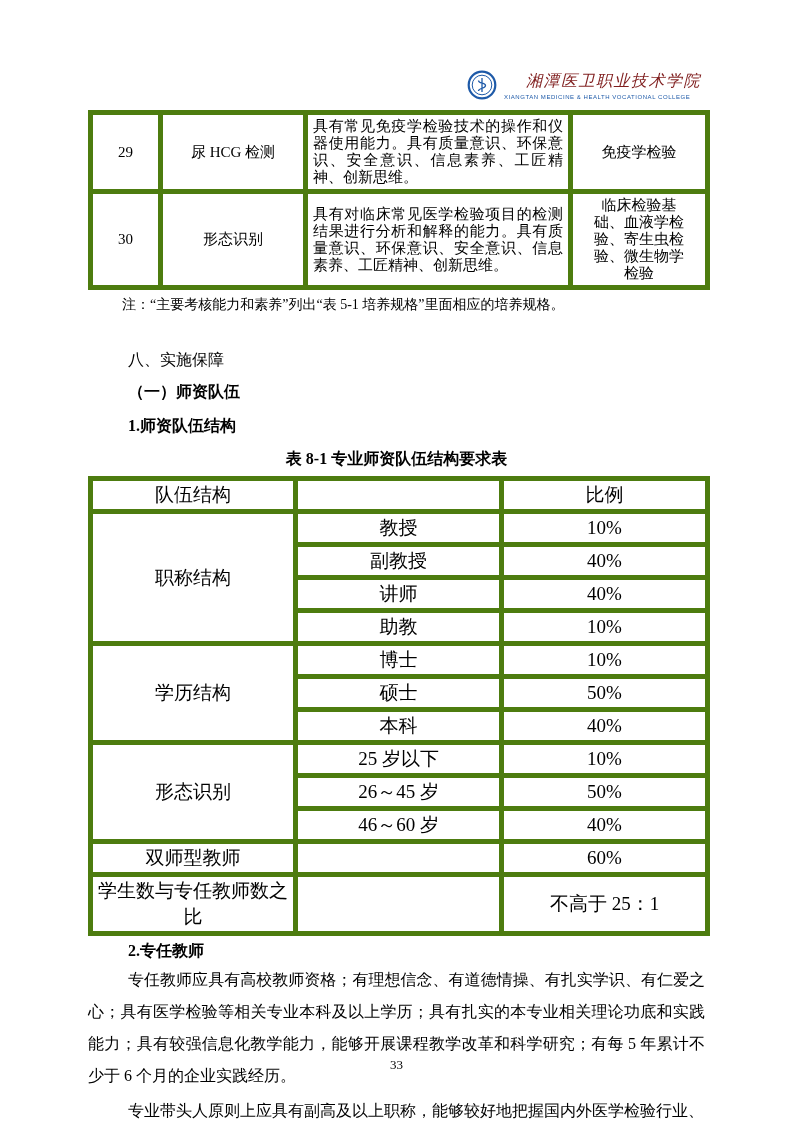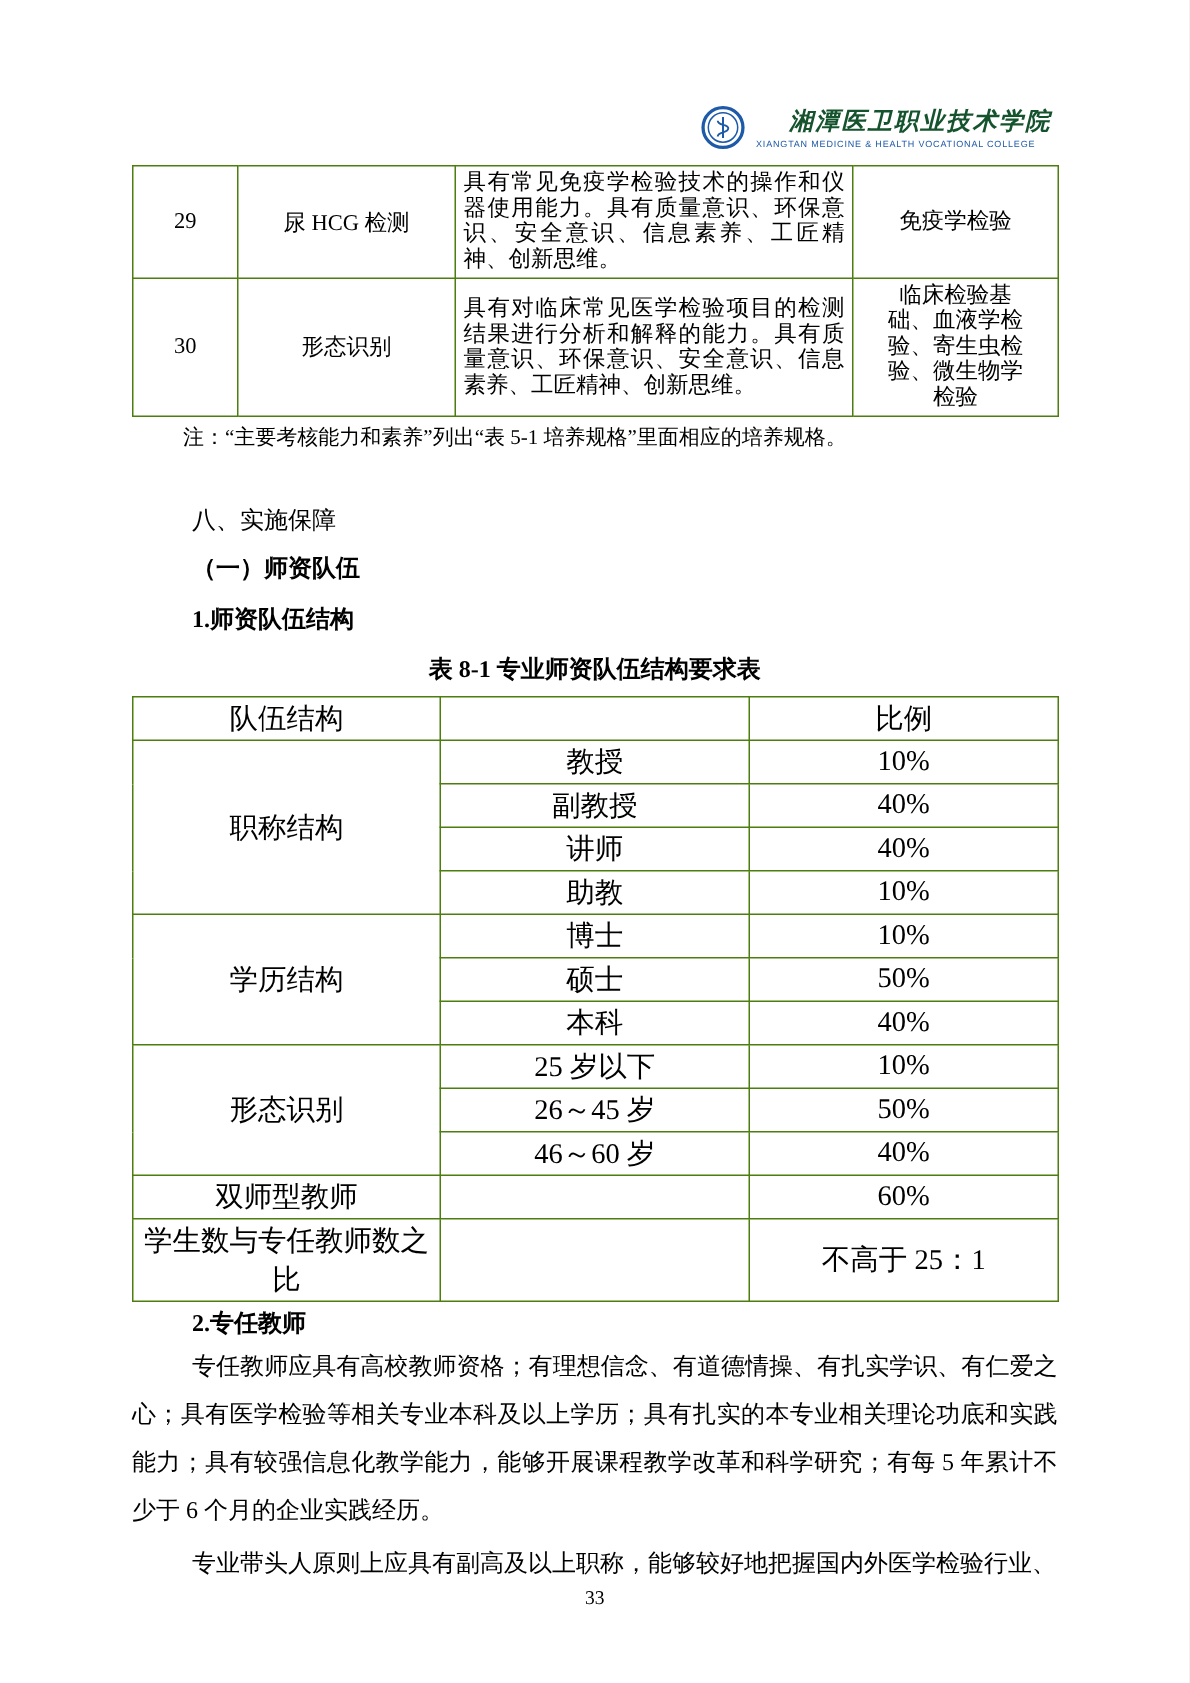--- a/index.html
+++ b/index.html
@@ -8,31 +8,31 @@
   .page {
     position:relative; width:793px; height:1122px; background:#ffffff;
     margin:0 auto; overflow:hidden;
   }
   .content { position:absolute; left:88px; top:0; width:617px; }
 
   
   .logo-block { position:absolute; top:70px; right:92px; display:flex; align-items:center; gap:7px; }
   .logo-emblem { width:30px; height:30px; flex:0 0 auto; }
   .logo-text .cn {
-    color:#14532d; font-weight:bold; font-style:italic;
+    color:#7f1d1d; font-weight:normal; font-style:italic;
     font-size:16px; letter-spacing:1.5px; white-space:nowrap;margin-left:22px;
   }
   .logo-text .en {
     color:#1e5aa8; font-size:6px; letter-spacing:0.55px; white-space:nowrap;
     margin-top:2px; font-family:"Liberation Sans",sans-serif;
   }
 
   
   table { border-collapse:collapse; width:617px; table-layout:fixed; }
-  td { border:1px solid #4d7c0f; text-align:center; vertical-align:middle; padding:1px 4px; }
+  td { border:5px solid #4d7c0f; text-align:center; vertical-align:middle; padding:1px 4px; }
 
   .top-table { margin-top:110px; font-size:15px; }
   .top-table tr.r1 td { height:75px; }
   .top-table tr.r2 td { height:73px; }
   .top-table td.just {
     text-align:justify; text-justify:inter-character; line-height:17px; padding:3px 5px;
   }
   .top-table td.courses { line-height:17px; padding:3px 20px; }
   .top-table col.c1 { width:70px; }
   .top-table col.c2 { width:145px; }

